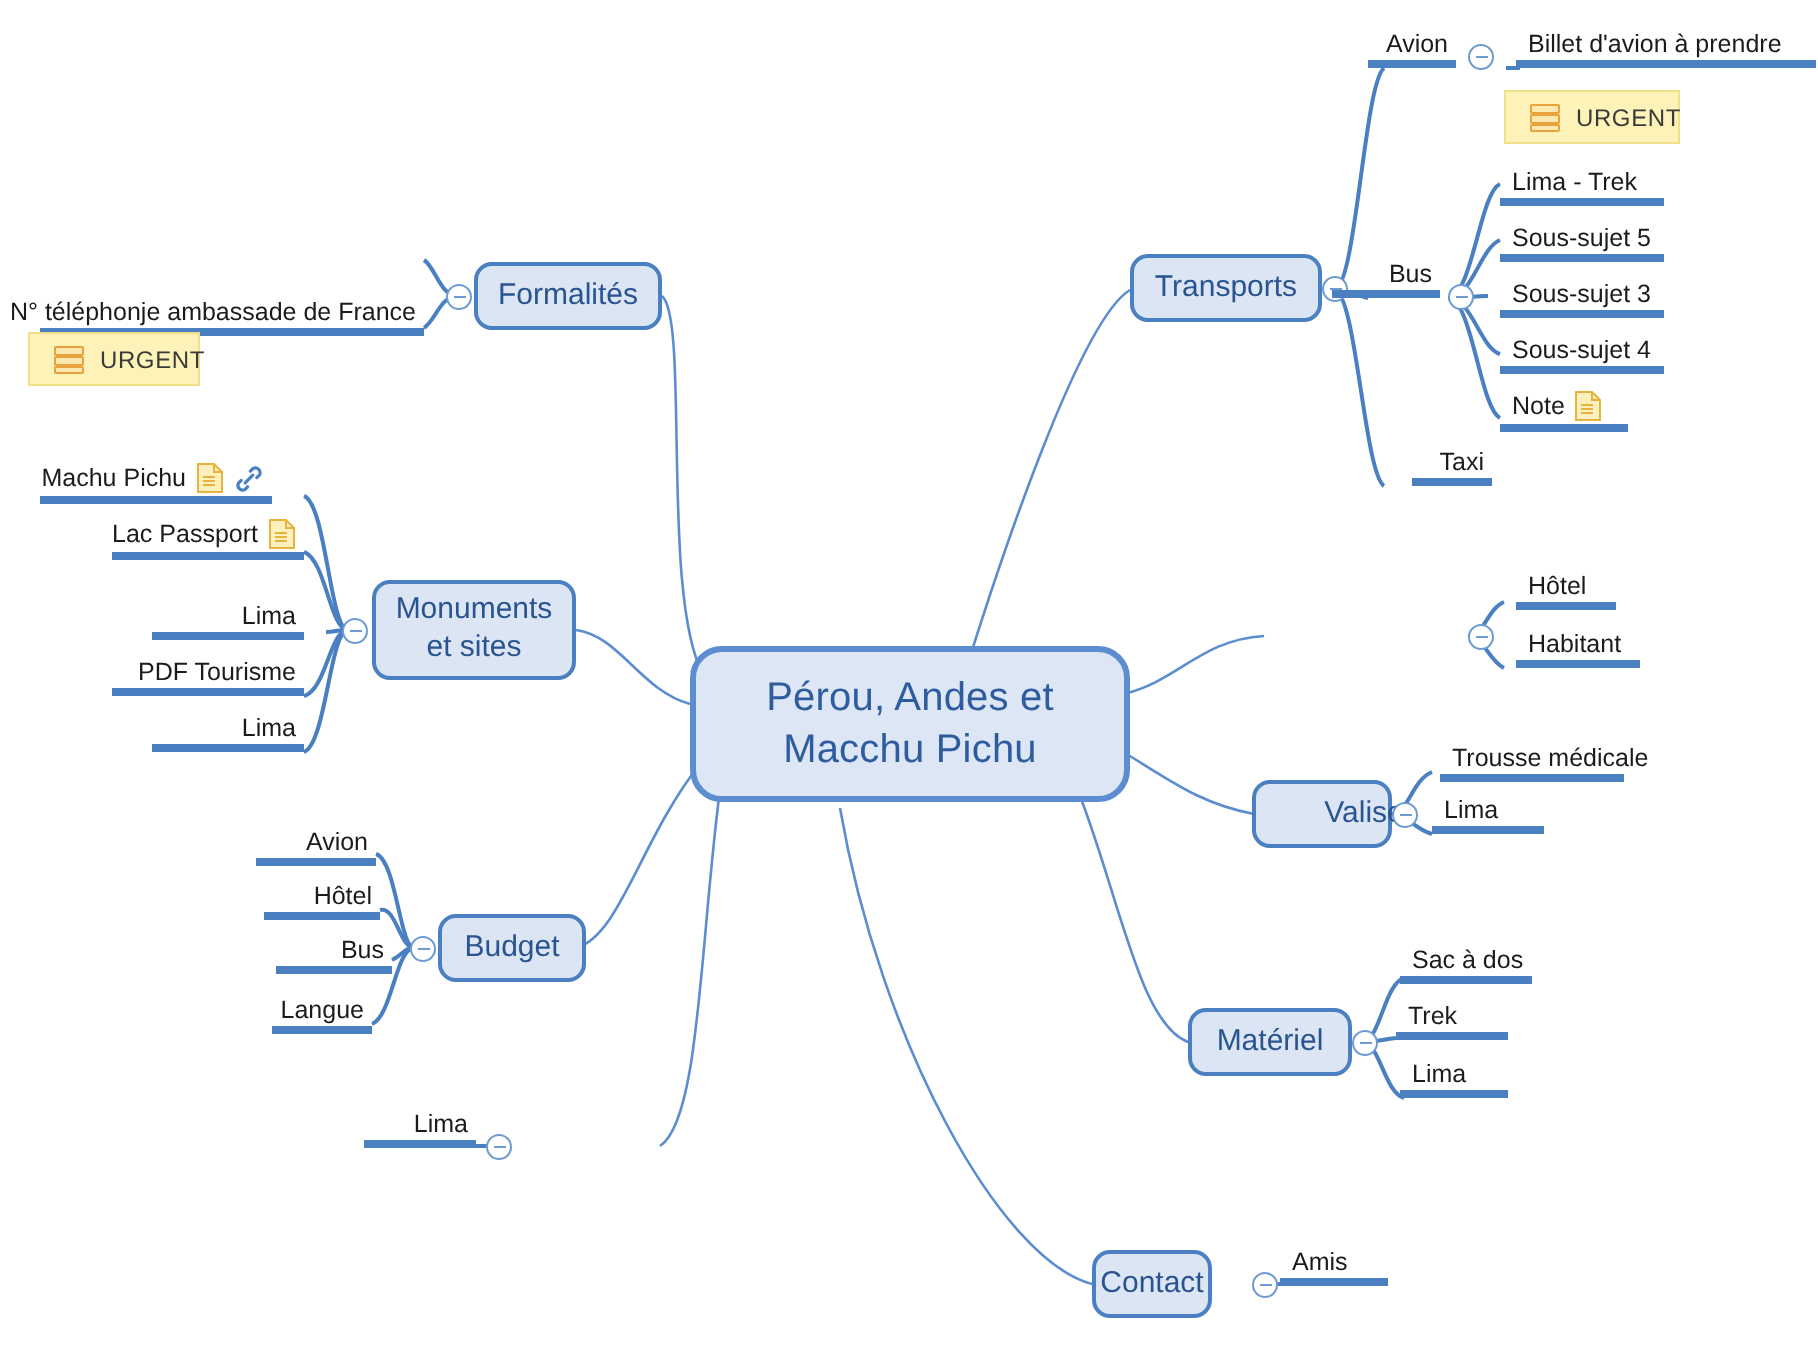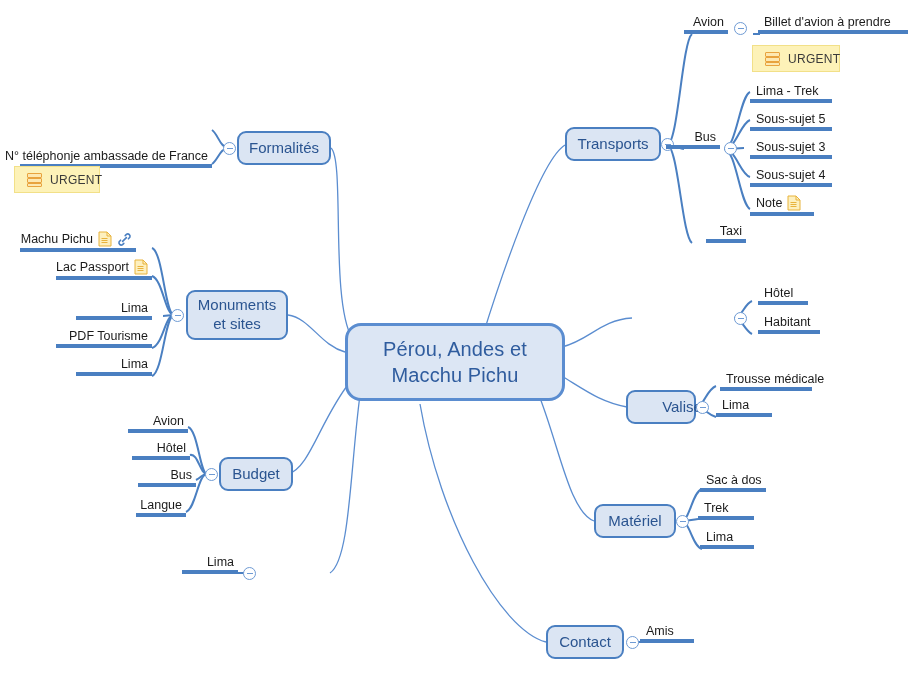--- a/index.html
+++ b/index.html
@@ -346,21 +346,21 @@
     <span class="leaf-bar"></span>
   </div>
 
   <div class="toggle" style="left:243px; top:567px;"></div>
 
   <div class="leaf align-right" style="left:182px; top:550px; width:56px; height:24px;">
     <span class="leaf-text">Lima</span>
     <span class="leaf-bar"></span>
   </div>
 
-  <div class="topic-node" style="left:546px; top:625px; width:78px; height:34px;">
+  <div class="topic-node" style="left:546px; top:625px; width:60px; height:34px;">
     <span>Contact</span>
   </div>
   <div class="toggle" style="left:626px; top:636px;"></div>
 
   <div class="leaf align-left" style="left:640px; top:619px; width:54px; height:24px;">
     <span class="leaf-text">Amis</span>
     <span class="leaf-bar"></span>
   </div>
 
   <div class="topic-node" style="left:565px; top:127px; width:96px; height:34px;">

